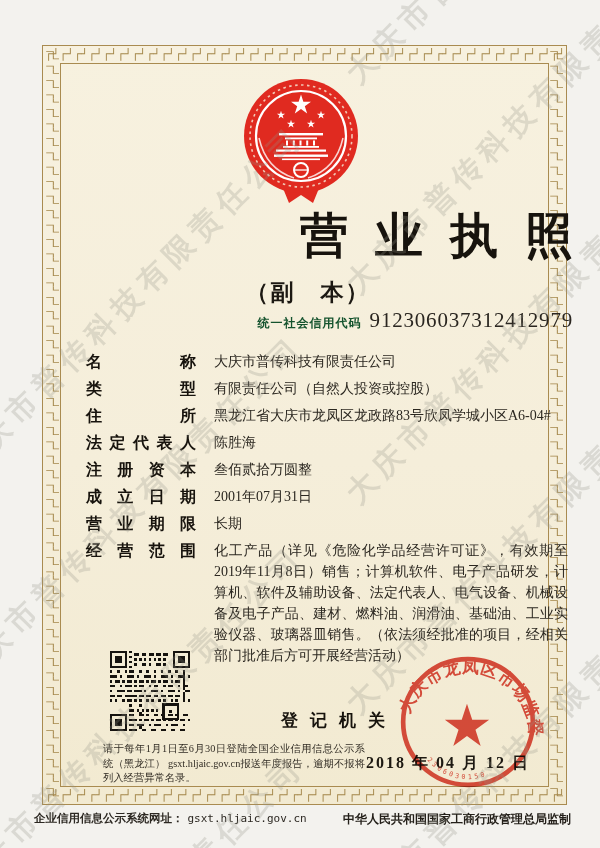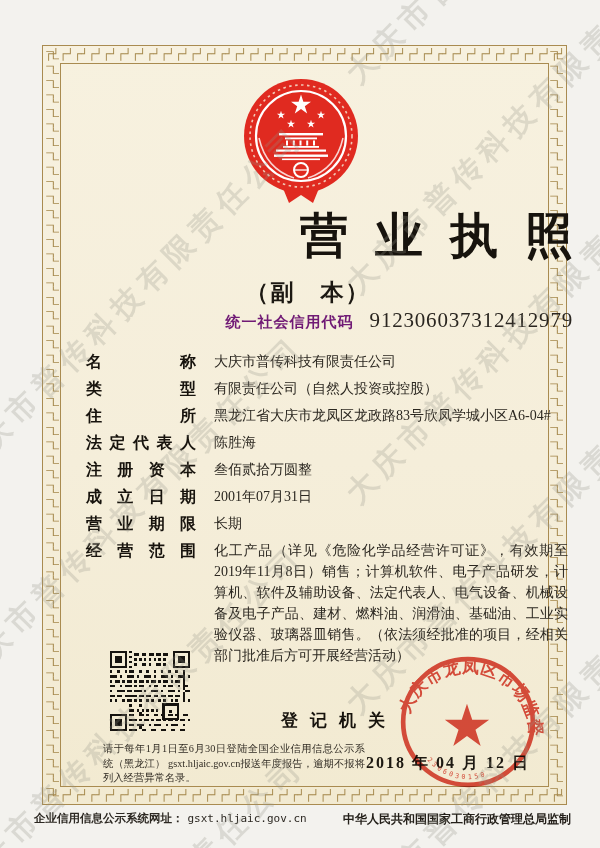--- a/index.html
+++ b/index.html
@@ -43,21 +43,21 @@
     font-size:48px;letter-spacing:27px;text-indent:27px;color:#17130d;
   }
   .subtitle{
     position:absolute;left:0;right:0;top:277px;text-align:center;
     font-family:"Liberation Sans", sans-serif;font-weight:bold;
     font-size:23px;letter-spacing:2px;color:#1c1812;padding-left:16px;
   }
   .codeline{position:absolute;top:308px;right:27px;white-space:nowrap;}
   .codeline .clabel{
     font-family:"Liberation Sans", sans-serif;font-weight:bold;
-    font-size:15px;color:#701a75;margin-right:16px;letter-spacing:1px;
+    font-size:12px;color:#14532d;margin-right:8px;letter-spacing:1px;
   }
   .codeline .cval{font-size:21px;letter-spacing:0.8px;color:#2a2620;text-align:center;}
   
   .fields{position:absolute;left:86px;top:351px;width:482px;}
   .frow{display:flex;align-items:flex-start;margin-bottom:6px;gap:10px;}
   .flabel{
     flex:0 0 110px;width:110px;margin-right:8px;
     font-family:"Liberation Sans", sans-serif;font-weight:bold;
     font-size:16px;color:#17130d;line-height:21px;
     text-align:justify;text-align-last:justify;

